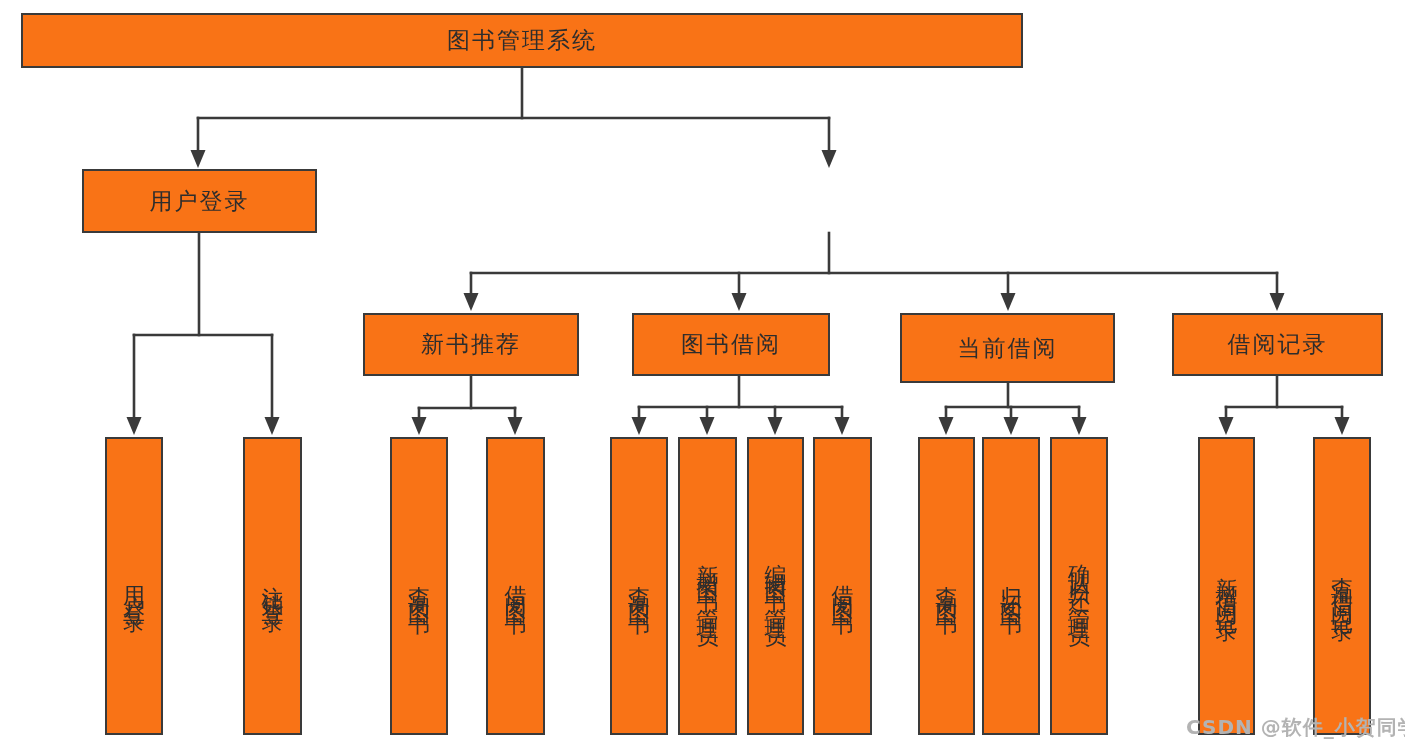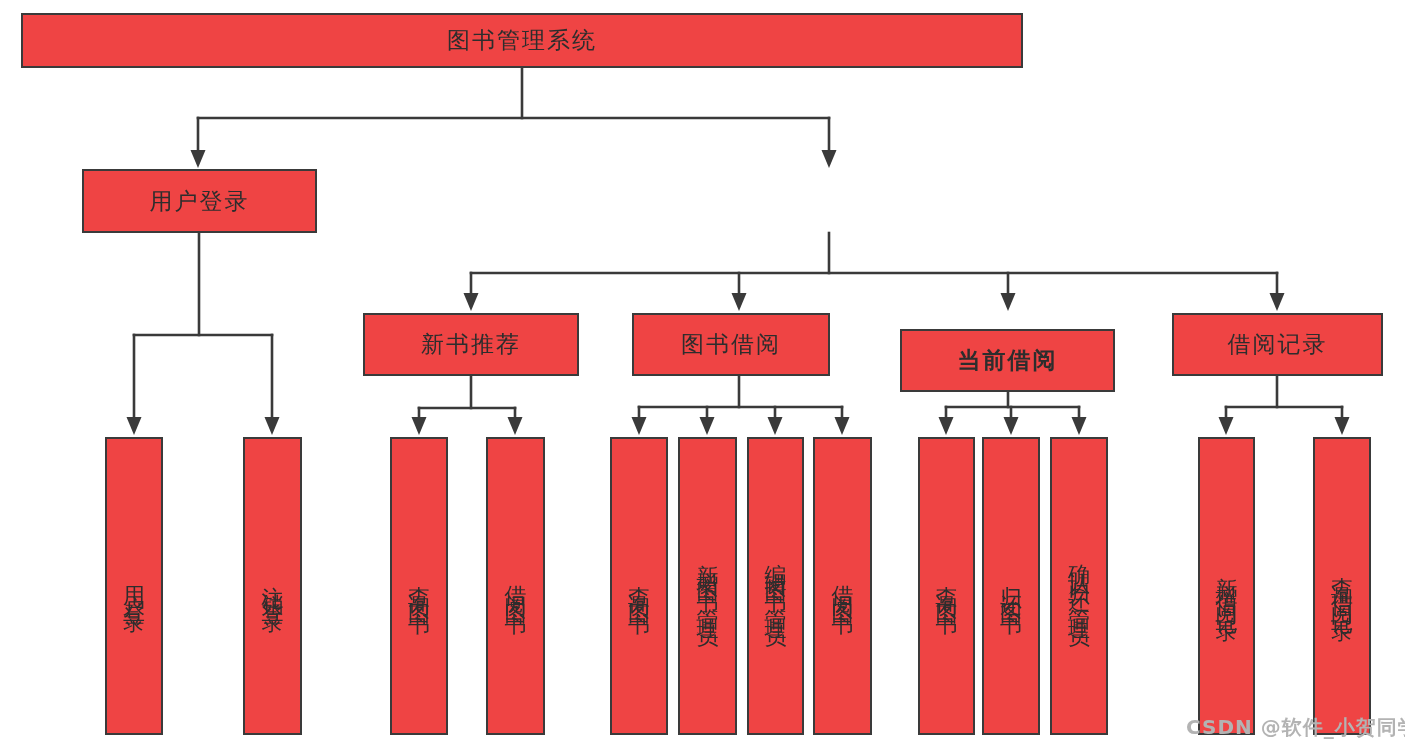--- a/index.html
+++ b/index.html
@@ -15,21 +15,21 @@
     background:var(--background);
     font-family:"DejaVu Sans","Liberation Sans",sans-serif;
     overflow:hidden;
   }
   .edges{position:absolute;left:0;top:0;width:1405px;height:747px;}
   .edges line{stroke:var(--line);stroke-width:2.6;stroke-linecap:square;}
   .edges polygon{fill:var(--line);}
   .node{
     position:absolute;
     box-sizing:border-box;
-    background:#ef4444;
+    background:#f97316;
     border:2.6px solid var(--line);
     display:flex;align-items:center;justify-content:center;
     color:var(--text);
     font-size:23px;
     letter-spacing:2px;
     white-space:nowrap;
     z-index:2;
   }
   .node.leaf{
     border-width:2.3px;
@@ -135,21 +135,21 @@
   <div class="node" style="left:82px;top:169px;width:235px;height:64px;">
     <span>用户登录</span>
   </div>
 
   <div class="node" style="left:363px;top:313px;width:216px;height:63px;">
     <span>新书推荐</span>
   </div>
   <div class="node" style="left:632px;top:313px;width:198px;height:63px;">
     <span>图书借阅</span>
   </div>
-  <div class="node" style="left:900px;top:329px;width:215px;height:63px;font-weight:bold;">
+  <div class="node" style="left:900px;top:313px;width:215px;height:70px;">
     <span>当前借阅</span>
   </div>
   <div class="node" style="left:1172px;top:313px;width:211px;height:63px;">
     <span>借阅记录</span>
   </div>
 
   <div class="node leaf" style="left:105px;width:58px;">
     <span class="vtext">用户登录</span>
   </div>
   <div class="node leaf" style="left:243px;width:59px;">

